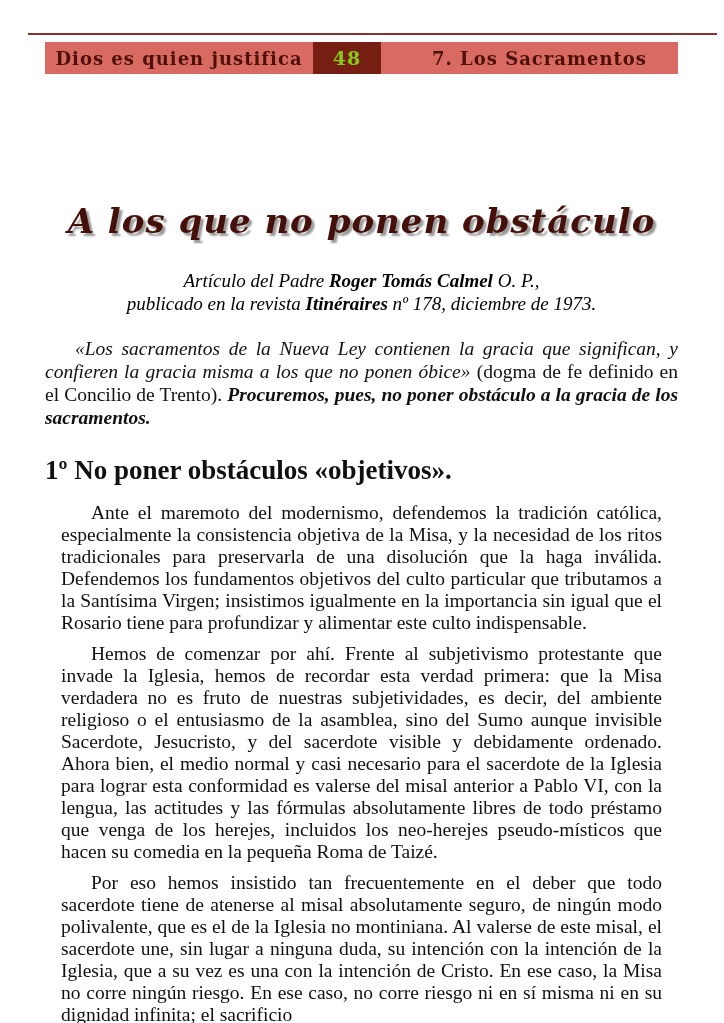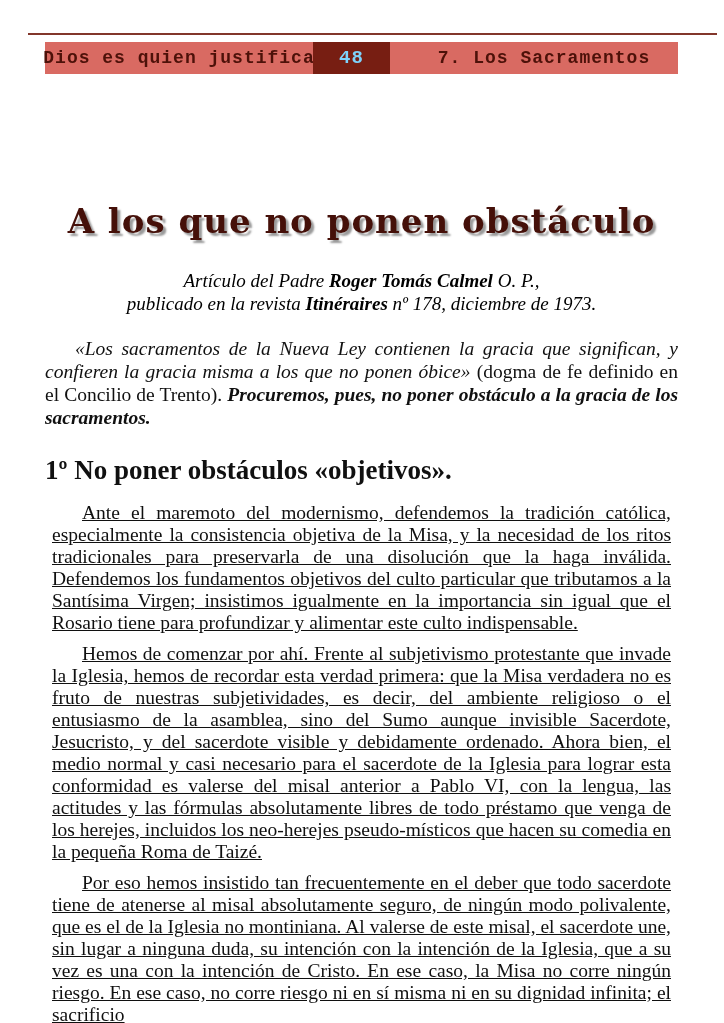--- a/index.html
+++ b/index.html
@@ -17,51 +17,51 @@
     font-family:"DejaVu Serif", serif; font-weight:bold;
     font-size:62px; letter-spacing:7px;
     display:flex; align-items:center; justify-content:center;
     white-space:nowrap;
   }
   .masthead-bar {
     display:flex; height:32px;
     font-family:"DejaVu Serif", serif; font-weight:bold;
     font-size:18px; color:#4d1109;
   }
-  .seg { display:flex; align-items:center; justify-content:center; letter-spacing:1px; white-space:nowrap;font-family:Liberation Mono, monospace; }
+  .seg { display:flex; align-items:center; justify-content:center; letter-spacing:1px; white-space:nowrap; }
   .seg-left  { width:268px; background:#d96a62; }
-  .seg-mid   { width:77px;  background:#771e12; color:#7dd3fc; font-size:19px; }
+  .seg-mid   { width:68px;  background:#771e12; color:#84cc16; font-size:19px; }
   .seg-right { flex:1;      background:#d96a62;padding-left:20px; }
 
   .article { position:absolute; left:45px; top:200px; width:633px; }
   .article-title {
     margin:0; text-align:center;
     font-family:"DejaVu Serif", serif; font-weight:bold;
     font-size:34px; line-height:43px; letter-spacing:1px;
     color:#451009; text-shadow:3px 3px 2px #9a9a9a;
   }
-  .t-line { display:block; }
+  .t-line { display:block;font-style:italic; }
   .byline {
     margin-top:26px; text-align:center; font-style:italic;
     font-size:19px; line-height:23px; color:#000000;
   }
   .byline b { font-weight:bold; }
   .intro {
     margin:22px 0 0; text-align:justify; text-indent:30px;
     font-size:19.5px; line-height:23px;
   }
   .it { font-style:italic; }
   .bi { font-style:italic; font-weight:bold; }
   .section-heading {
     margin:26px 0 0; text-align:left;
     font-size:27px; font-weight:bold;
   }
   .body-para {
-    margin:16px 7px 0; text-align:justify; text-indent:30px;
-    font-size:19.5px; line-height:22px;text-decoration:underline;
+    margin:16px 16px 0; text-align:justify; text-indent:30px;
+    font-size:19.5px; line-height:22px;
   }
   .body-para + .body-para { margin-top:9px; }
 </style>
 </head>
 <body>
 
 <div class="page">
 
   <div class="top-rule"></div>
 

